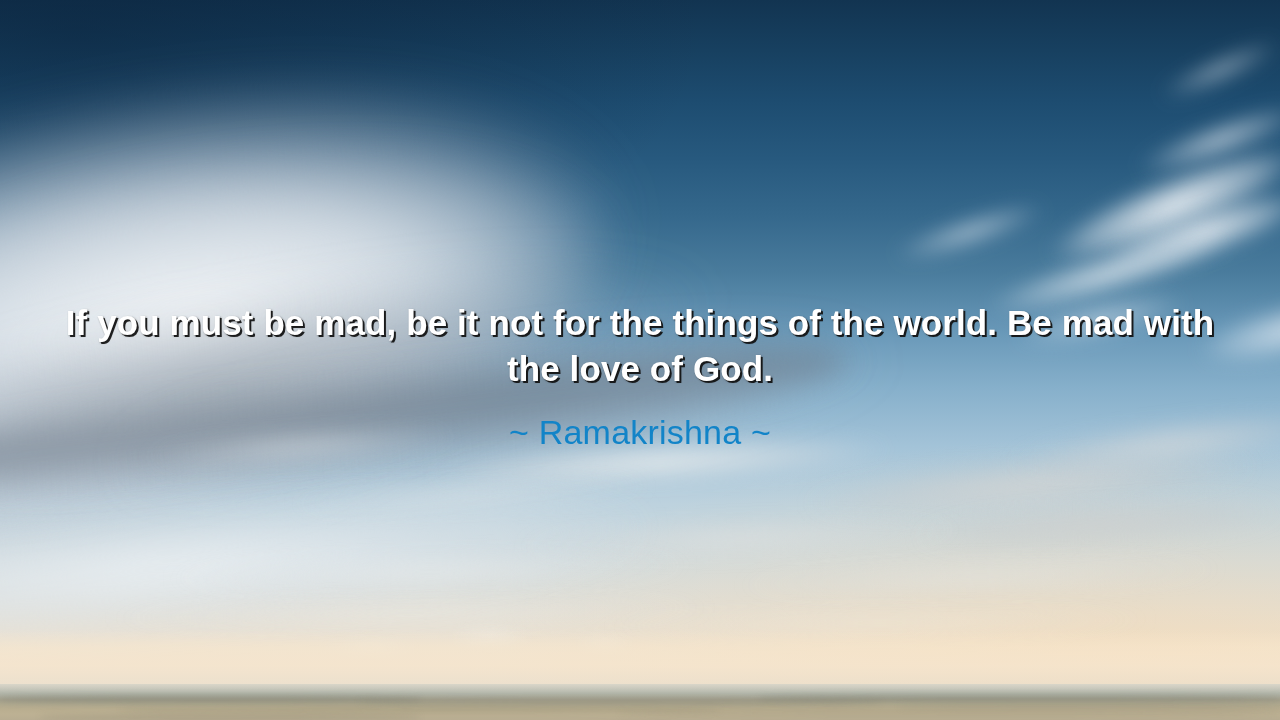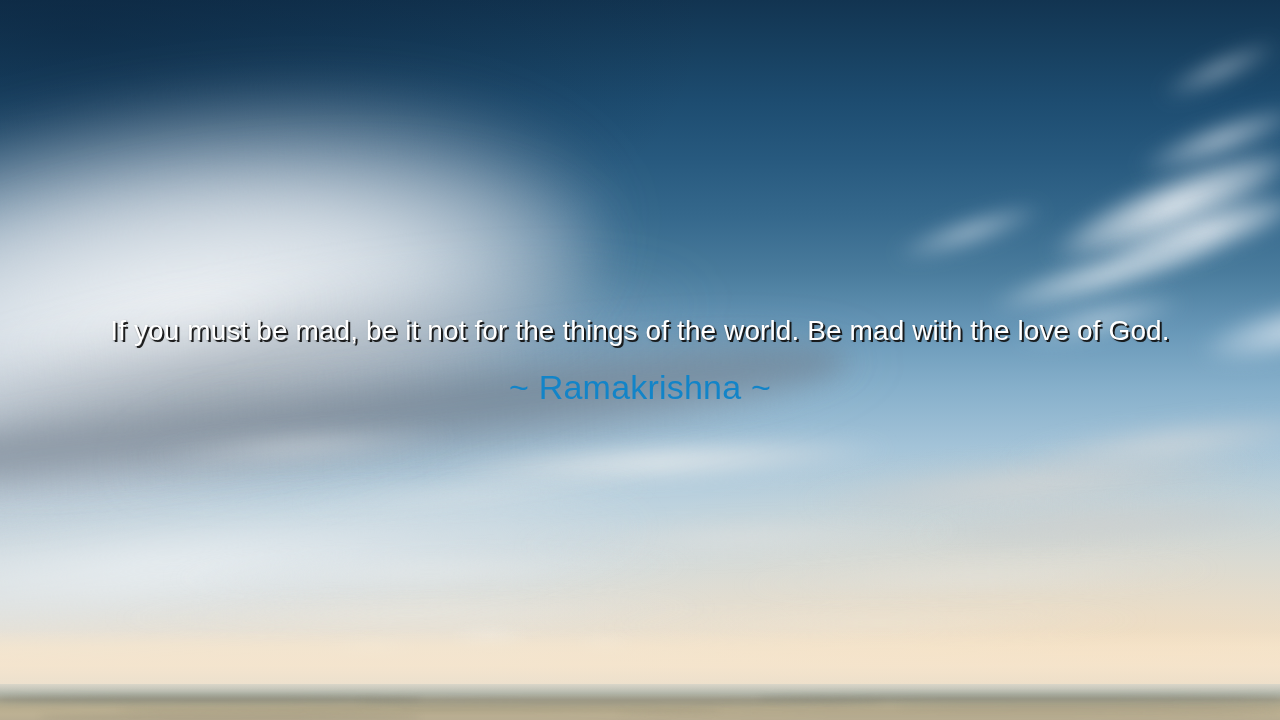--- a/index.html
+++ b/index.html
@@ -250,33 +250,33 @@
     position: absolute;
     left: 0;
     right: 0;
     top: 296px;
     text-align: center;
     padding: 0 60px;
     box-sizing: border-box;
   }
 
   .quote-text {
-    margin: 12px;
+    margin: 4px;
     color: #ffffff;
-    font-size: 28px;
+    font-size: 35px;
     line-height: 46px;
-    font-weight: 400;
+    font-weight: 700;
     letter-spacing: 0.1px;
     text-shadow:
       2px 2px 0 rgba(18,18,18,0.92),
       1px 1px 2px rgba(10,10,10,0.55);
   }
 
   .attribution {
-    margin: 4px 0 0 0;
+    margin: 19px 0 0 0;
     color: #1284c8;
     font-size: 34px;
     line-height: 42px;
     font-weight: 400;
     letter-spacing: 0.2px;
   }
 </style>
 </head>
 <body>
 

